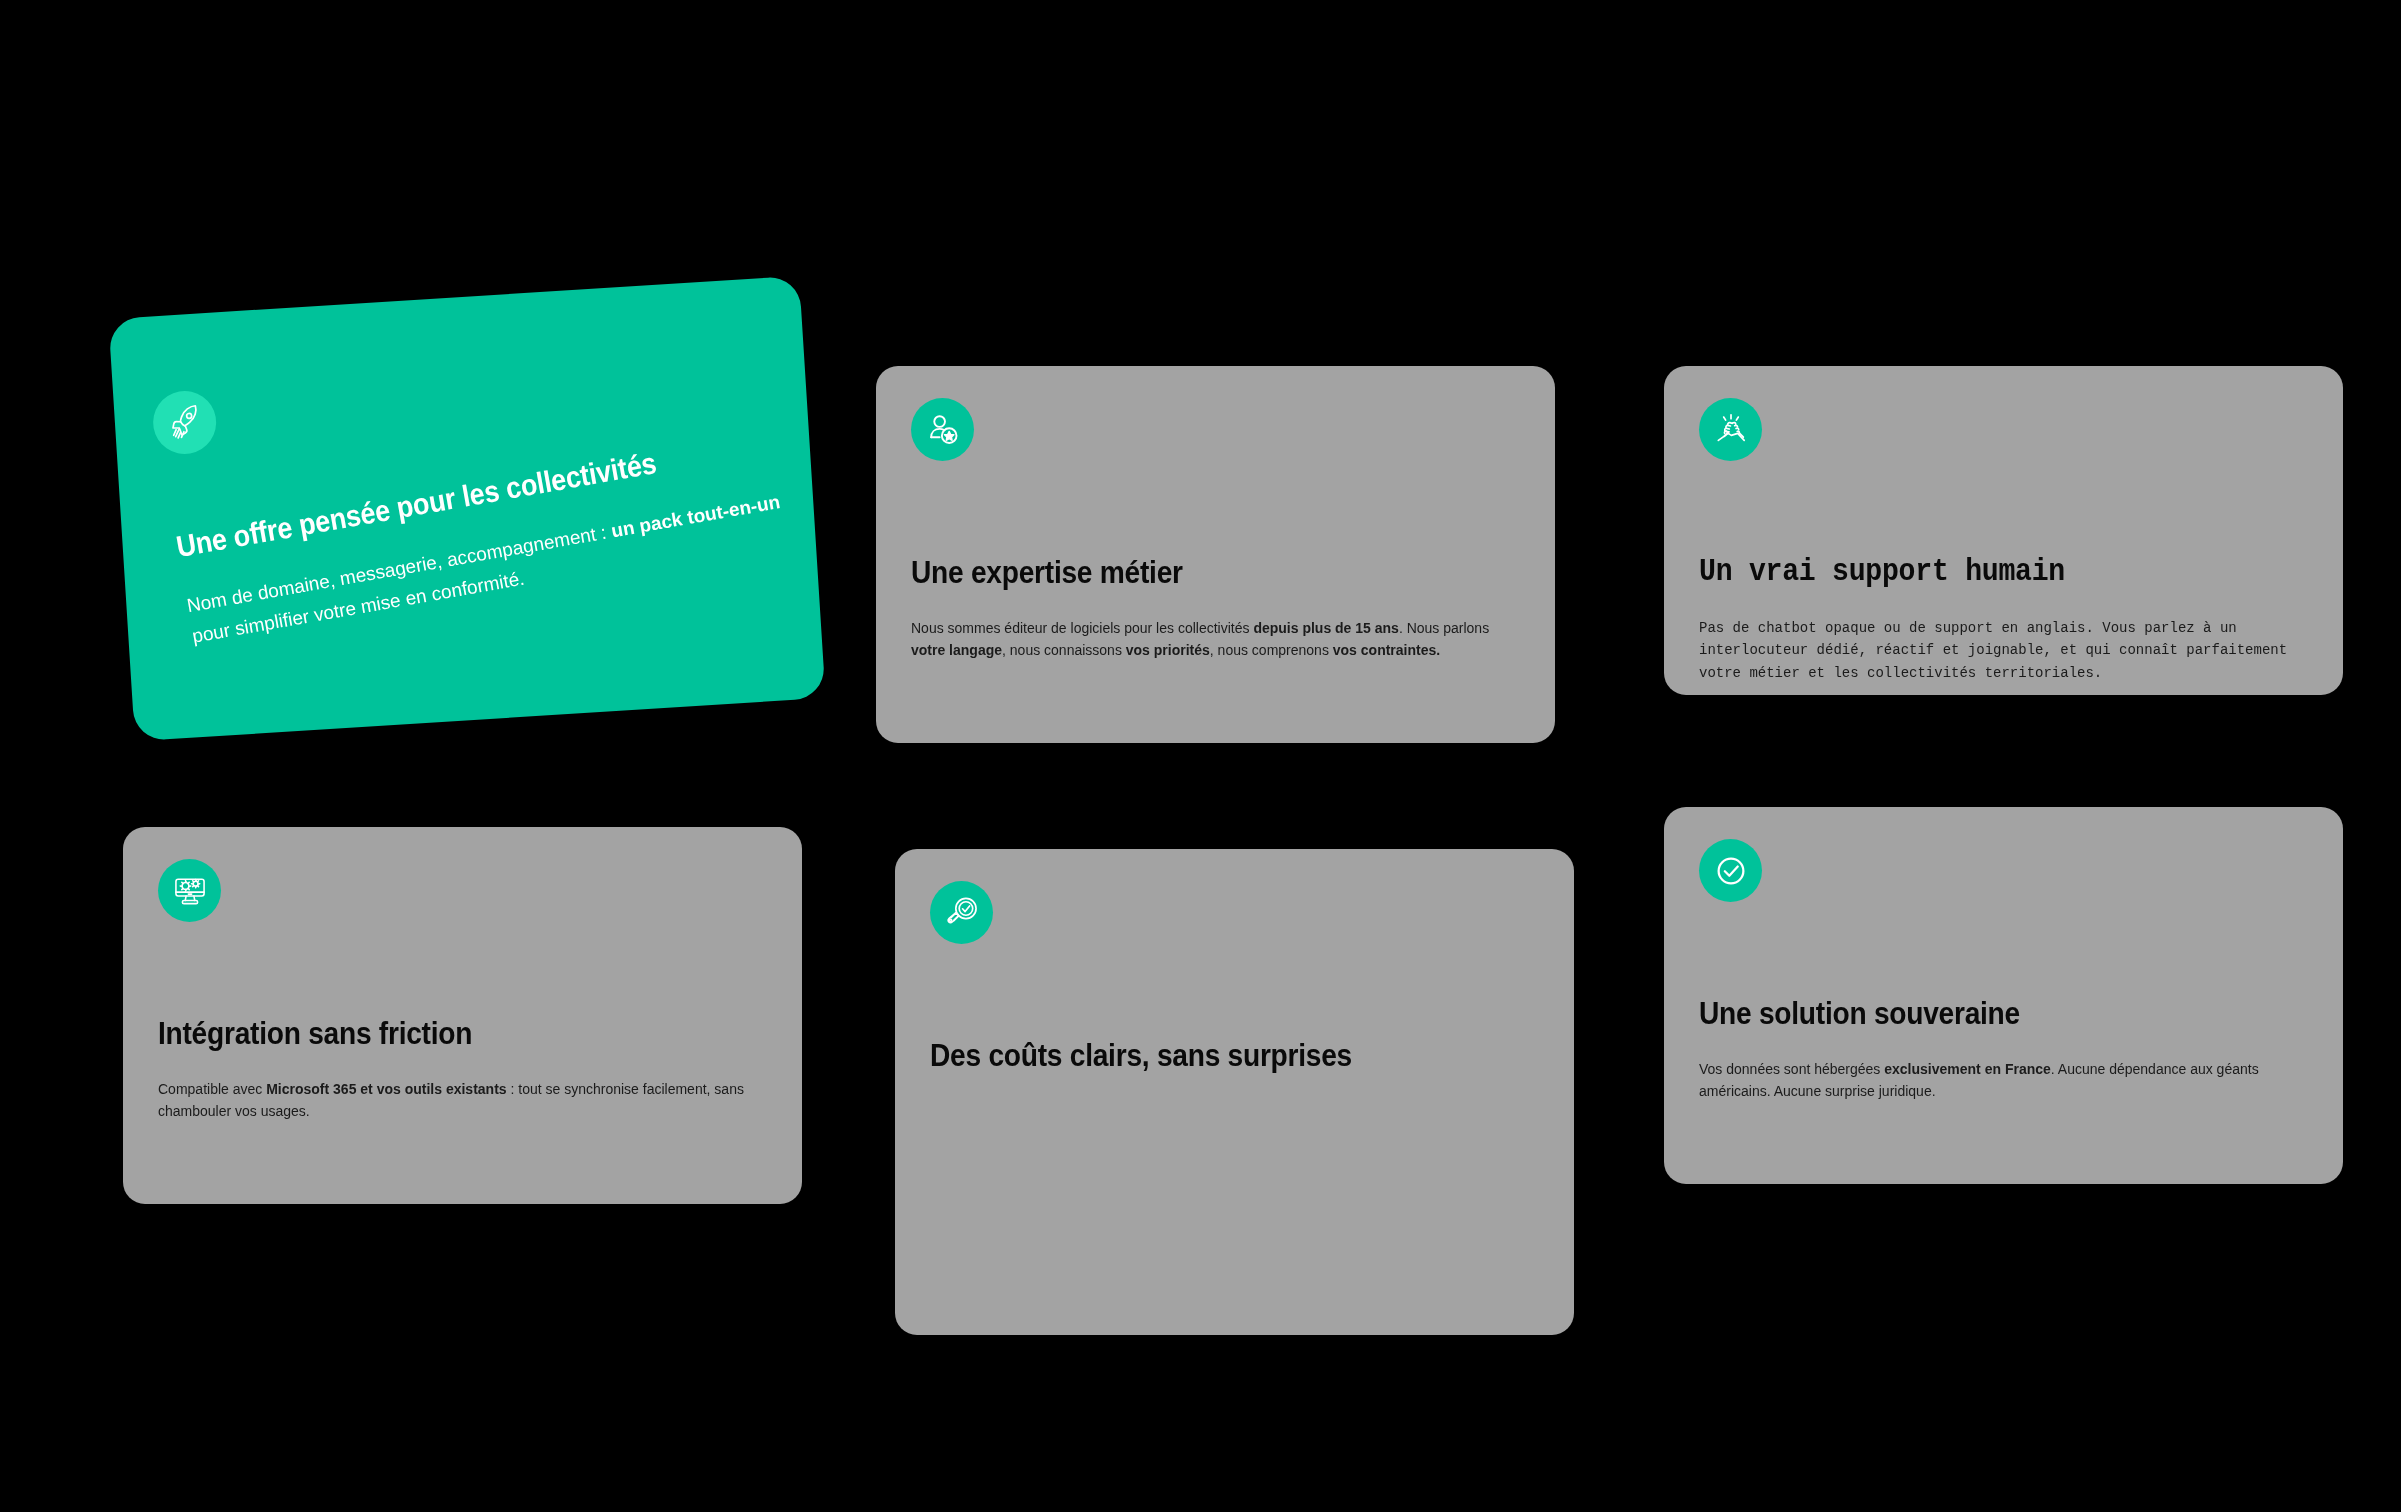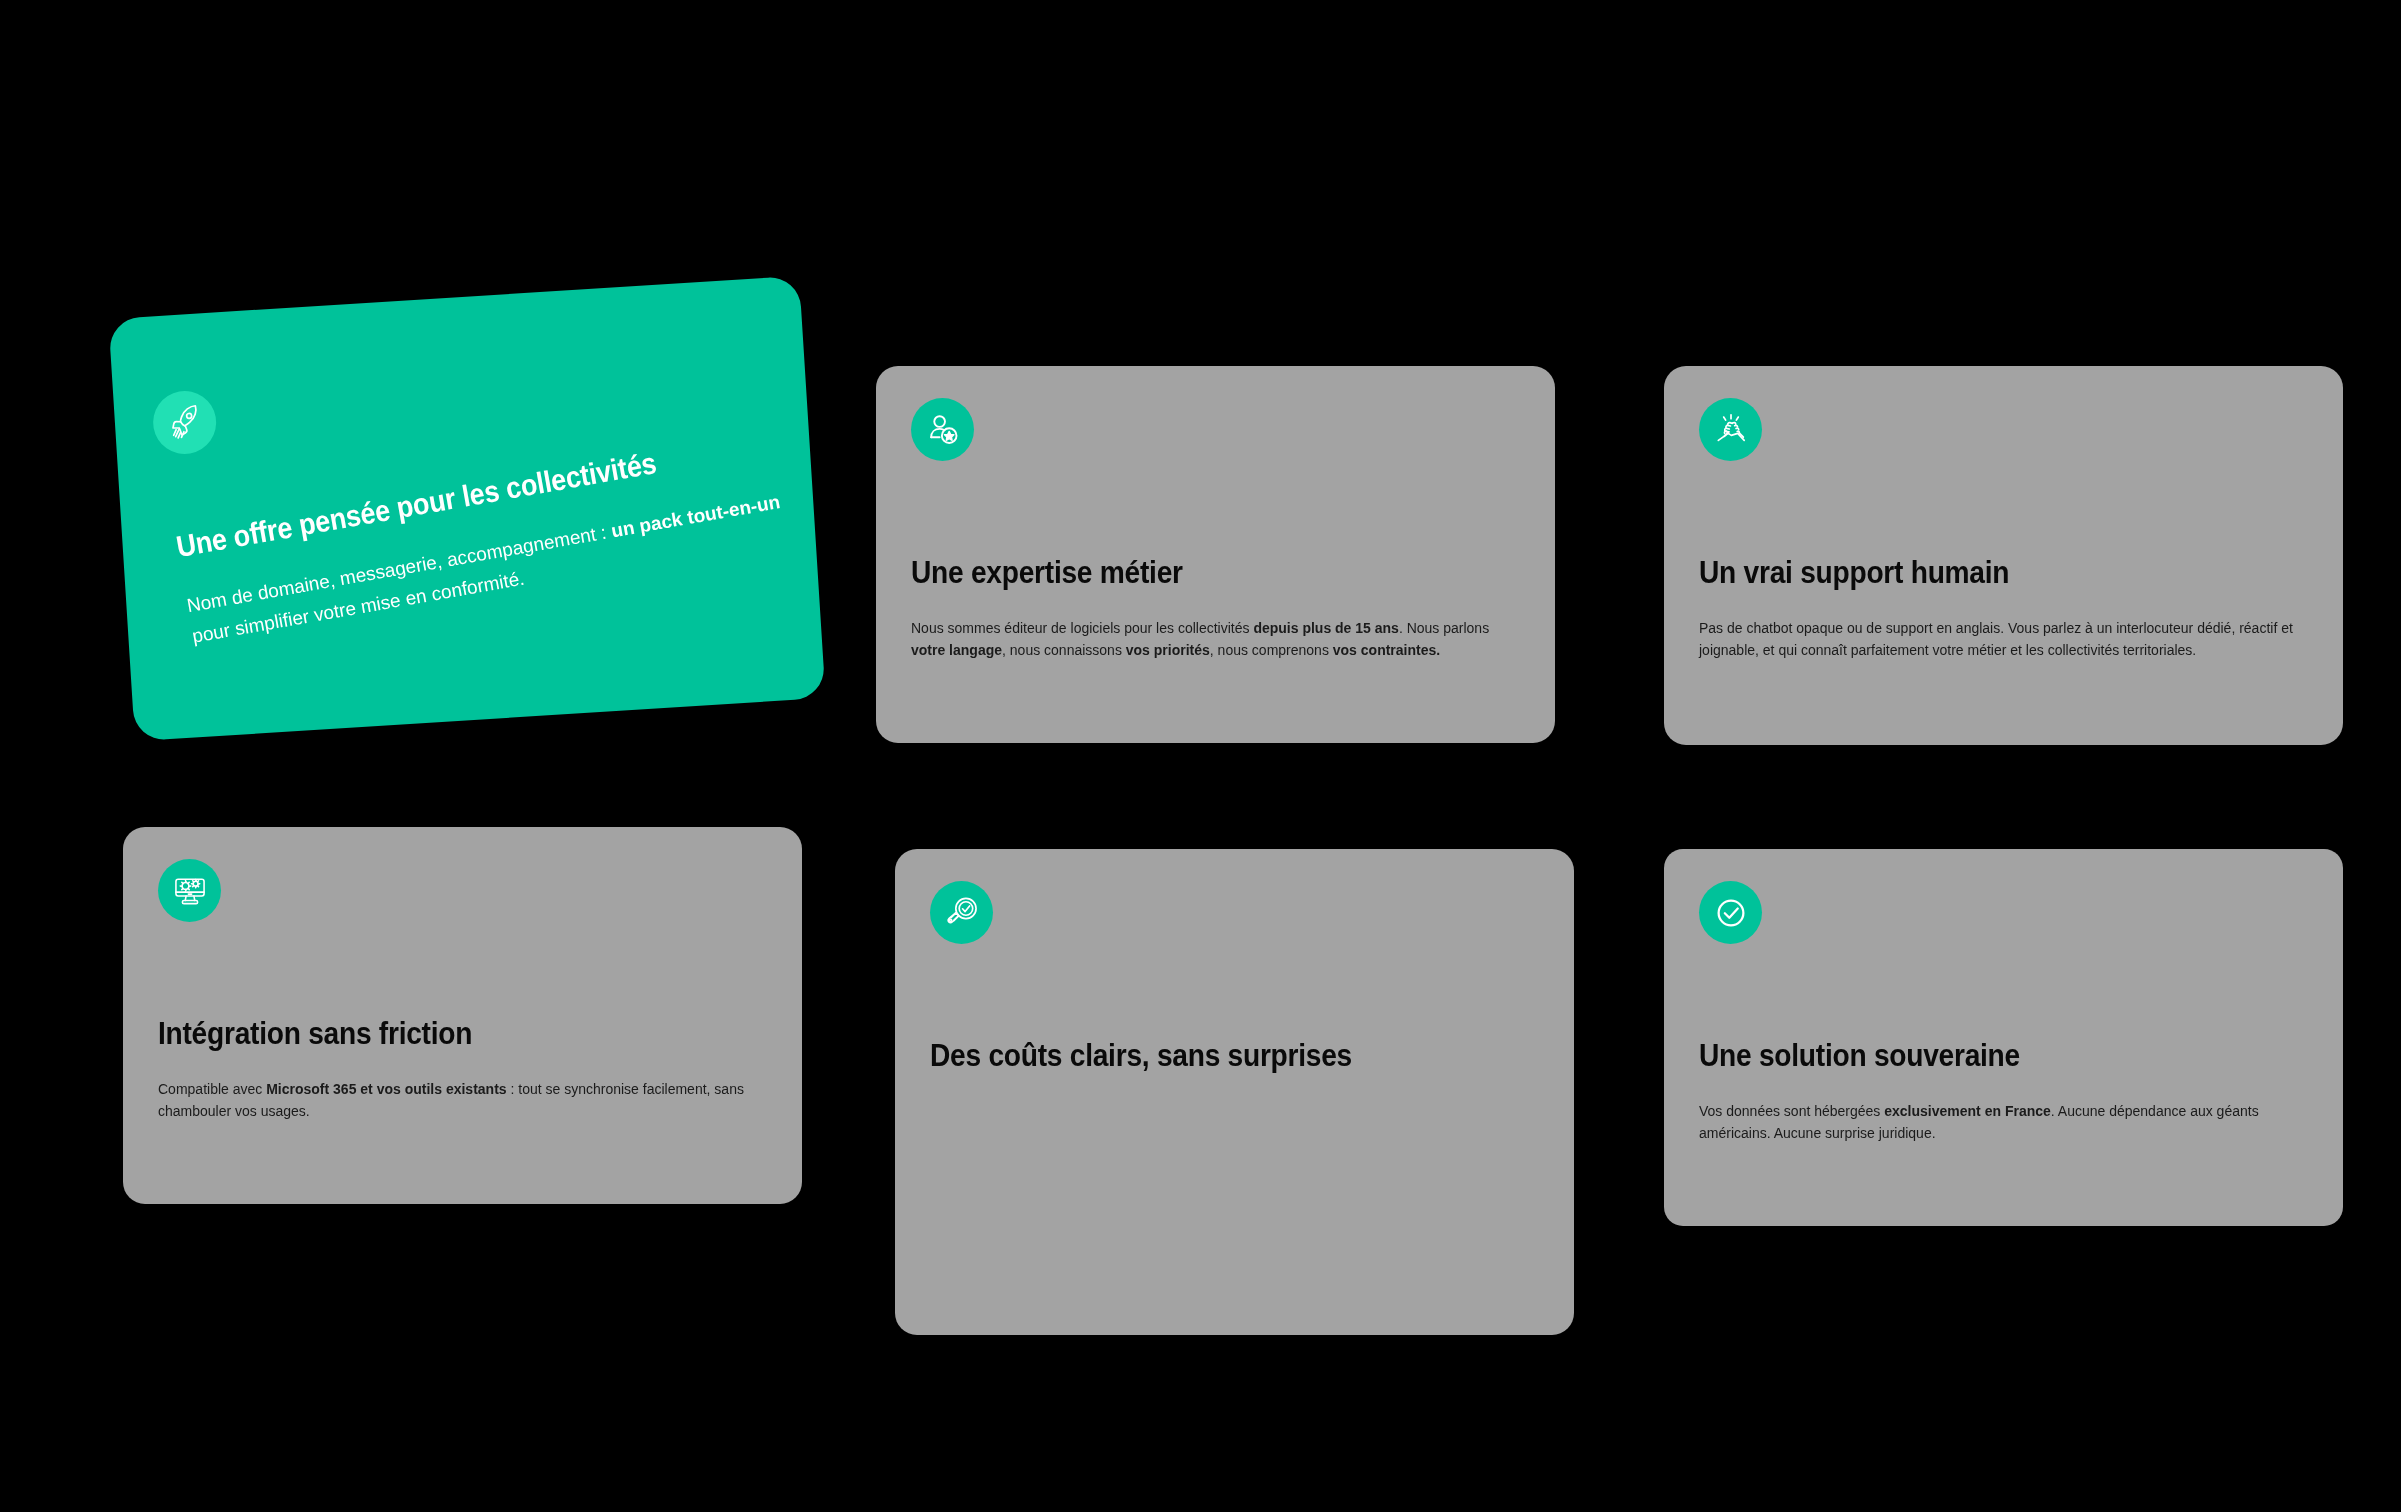--- a/index.html
+++ b/index.html
@@ -166,21 +166,21 @@
         <circle cx="43" cy="42" r="13"></circle>
         <path d="M43 34.5 L45.6 39.7 L51.4 40.5 L47.2 44.6 L48.2 50.3 L43 47.6 L37.8 50.3 L38.8 44.6 L34.6 40.5 L40.4 39.7 Z" fill="#FFFFFF" stroke-width="2.4"></path>
       </svg>
     </div>
     <div class="spacer-after-icon"></div>
     <h3 class="card-title">Une expertise métier</h3>
     <div class="spacer-after-title"></div>
     <p class="card-body"><span>Nous sommes éditeur de logiciels pour les collectivités </span><b>depuis plus de 15 ans</b><span>. Nous parlons </span><b>votre langage</b><span>, nous connaissons </span><b>vos priorités</b><span>, nous comprenons </span><b>vos contraintes.</b></p>
   </div>
 
-  <div class="card" style="left:1664px; top:366px; width:679px; height:379px;">
+  <div class="card" style="left:1664px; top:366px; width:679px; height:329px;font-family:Liberation Mono, monospace;">
     <div class="icon-badge">
       <svg viewBox="0 0 64 64" fill="none" stroke="#FFFFFF" stroke-width="3" stroke-linecap="round" stroke-linejoin="round">
         <path d="M32 5 L32 12"></path>
         <path d="M19 9 L22.5 14.5"></path>
         <path d="M45 9 L41.5 14.5"></path>
         <path d="M26 23 C26 20 28 18.5 30 19 L34.5 20.2"></path>
         <path d="M23 28 C22.6 25.2 24 23.4 26.2 23.7 L31 24.8"></path>
         <path d="M21 33 C20.6 30.4 22 28.6 24 29 L29 30.2"></path>
         <path d="M21 38.5 C19.6 36.4 20.6 34 22.8 34.2 L28 35.4"></path>
         <path d="M35 19.5 C37.5 17.8 40 19 40.4 21.6"></path>
@@ -232,21 +232,21 @@
         <path d="M21 31.8 L12.5 40.2"></path>
         <path d="M21 31.8 L26.2 36.8 L14.5 48 C12.8 49.7 10.2 49.7 8.6 48 C7 46.4 7 43.8 8.6 42.2 Z"></path>
         <circle cx="11.6" cy="45.1" r="2"></circle>
       </svg>
     </div>
     <div class="spacer-after-icon"></div>
     <h3 class="card-title">Des coûts clairs, sans surprises</h3>
     <div class="spacer-after-title"></div>
   </div>
 
-  <div class="card" style="left:1664px; top:849px; width:679px; height:377px;border-radius:19px;">
+  <div class="card" style="left:1664px; top:807px; width:679px; height:377px;">
     <div class="icon-badge">
       <svg viewBox="0 0 64 64" fill="none" stroke="#FFFFFF" stroke-width="4" stroke-linecap="round" stroke-linejoin="round">
         <circle cx="32" cy="32" r="22"></circle>
         <path d="M21 32.5 L29 40.5 L44 24"></path>
       </svg>
     </div>
     <div class="spacer-after-icon"></div>
     <h3 class="card-title">Une solution souveraine</h3>
     <div class="spacer-after-title"></div>
     <p class="card-body"><span>Vos données sont hébergées </span><b>exclusivement en France</b><span>. Aucune dépendance aux géants américains. Aucune surprise juridique.</span></p>

